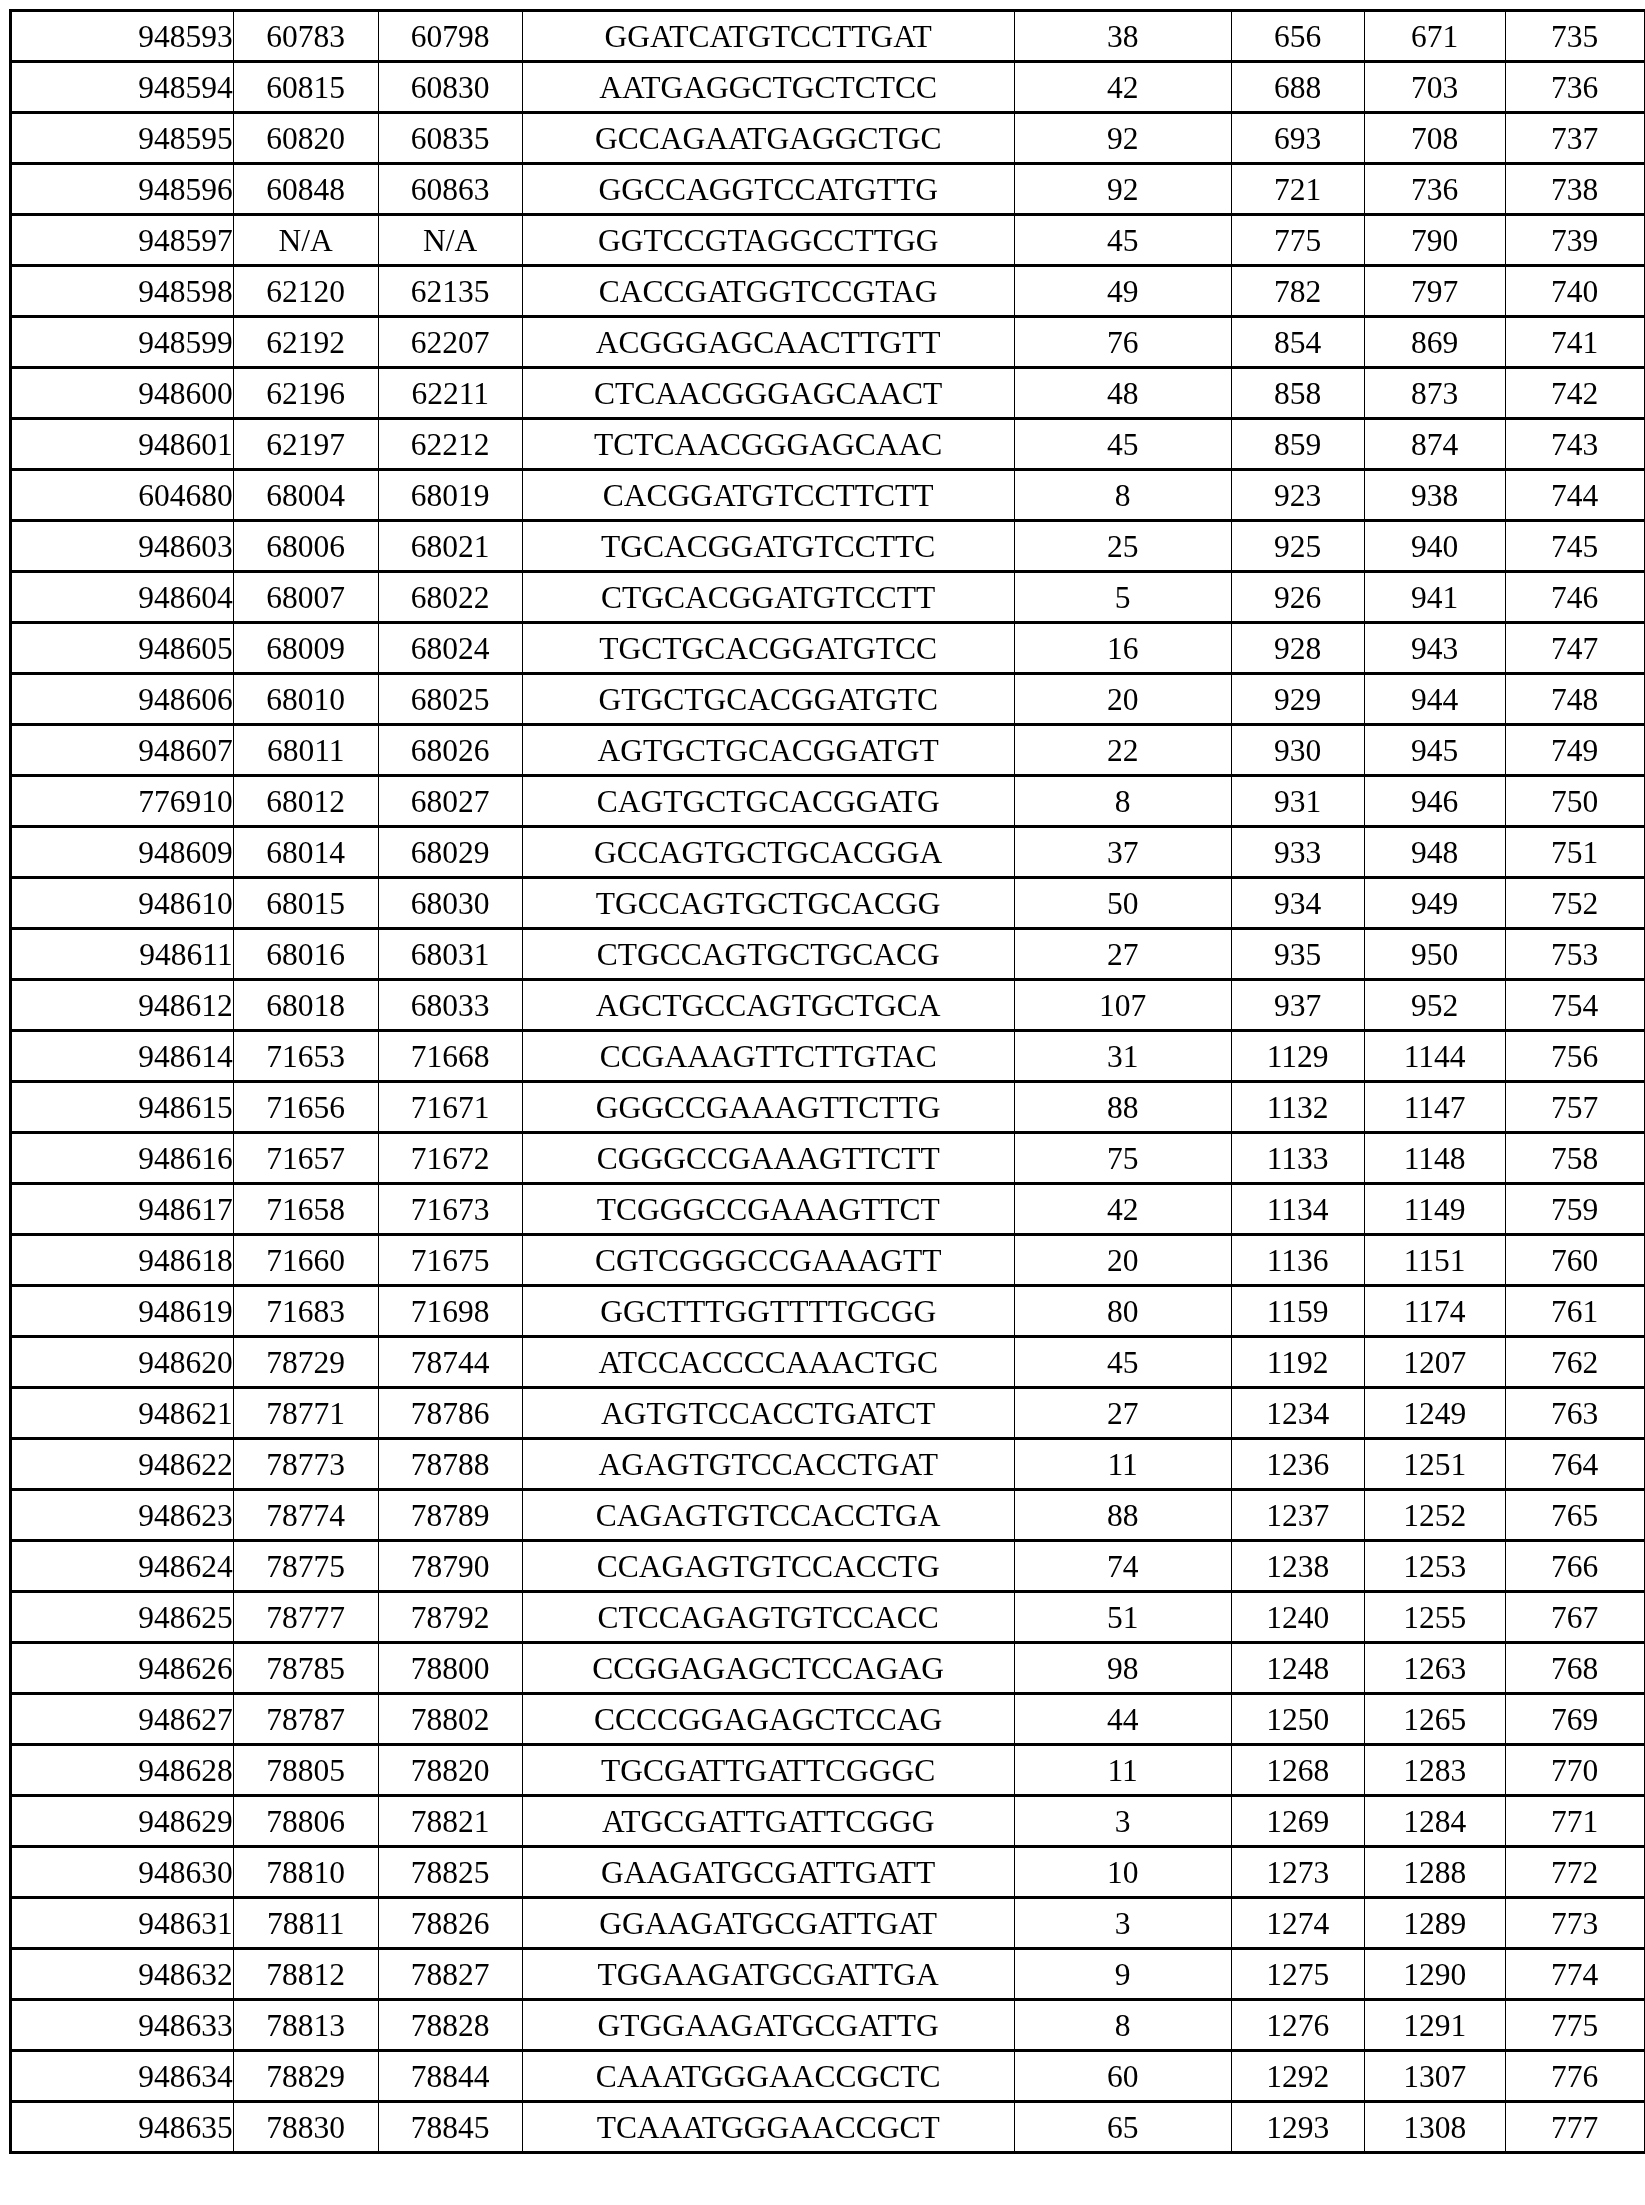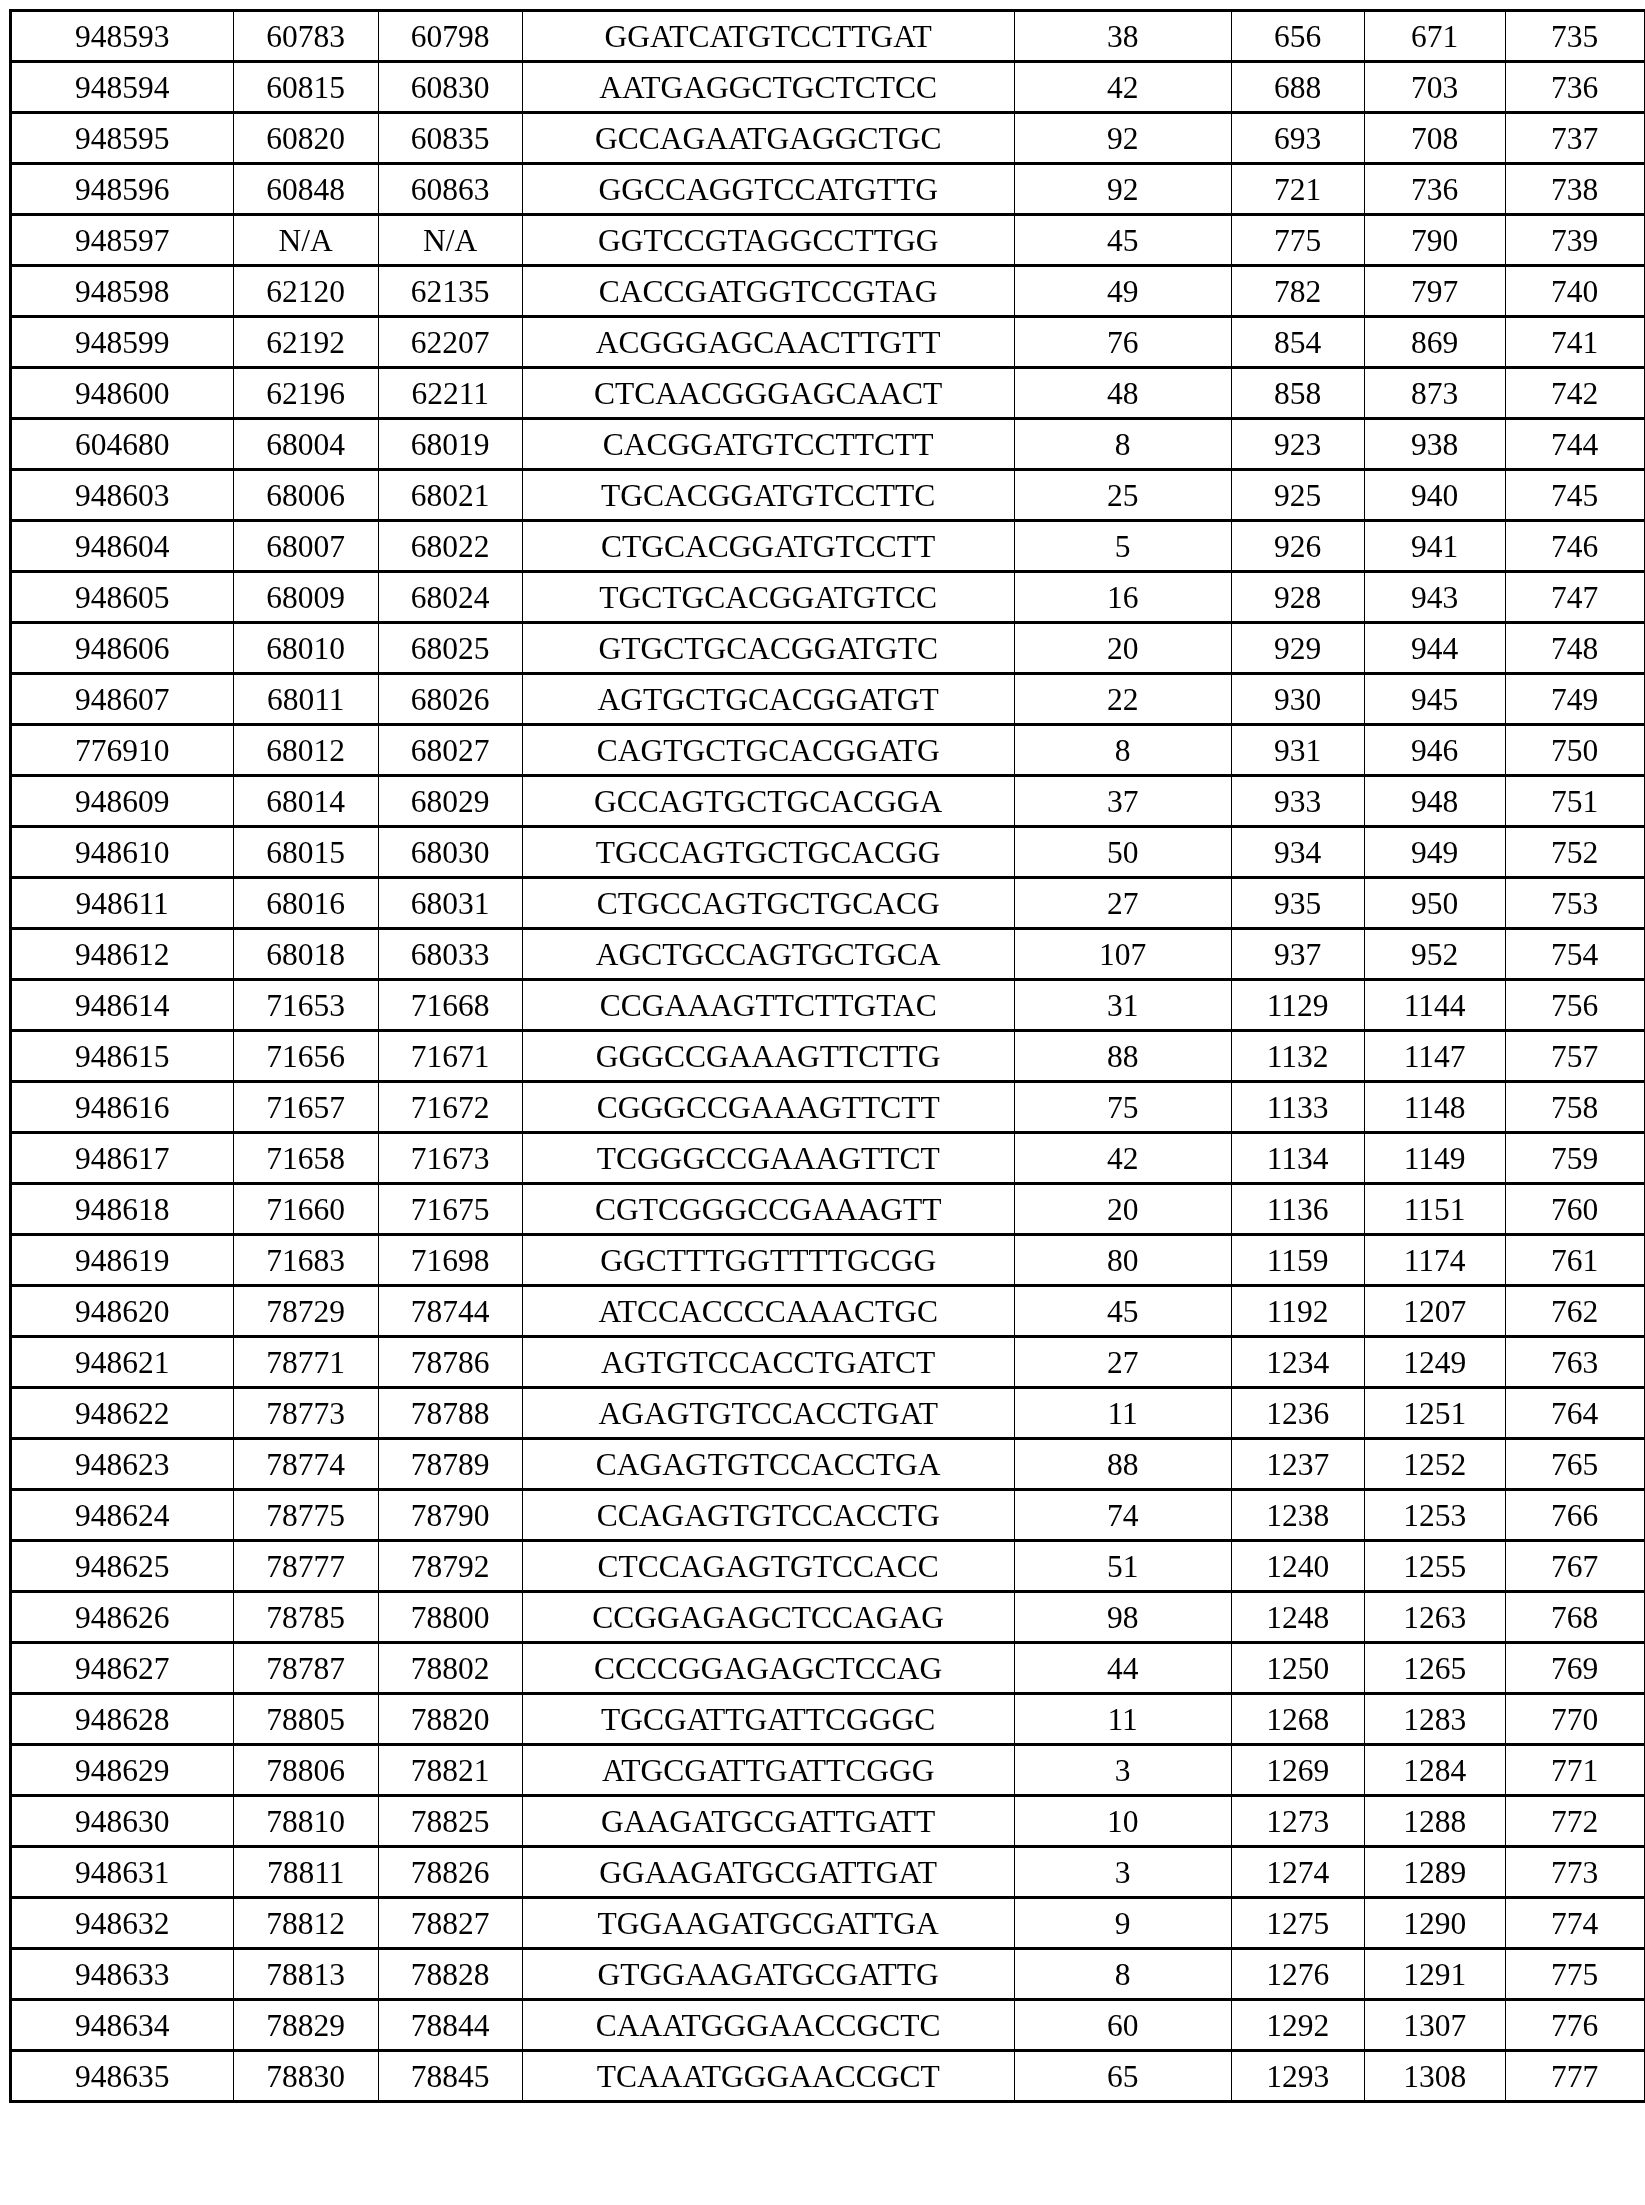--- a/index.html
+++ b/index.html
@@ -18,21 +18,21 @@
     padding: 0;
     text-align: center;
     vertical-align: middle;
     border-left: 1.6px solid #000;
     border-right: 1.6px solid #000;
     border-top: 3.1px solid #000;
     border-bottom: 3.1px solid #000;
     line-height: 1;
     white-space: nowrap;
   }
-  table.seq td.first { border-left: 3.1px solid #000; }
+  table.seq td.first { border-left: 3.1px solid #000; text-align: right; }
   table.seq td.last { border-right: 3.1px solid #000; }
 </style>
 </head>
 <body>
 
 <table class="seq">
   <colgroup>
     <col style="width:223px">
     <col style="width:145px">
     <col style="width:144px">
@@ -117,20 +117,30 @@
         <td class="first">948600</td>
         <td>62196</td>
         <td>62211</td>
         <td>CTCAACGGGAGCAACT</td>
         <td>48</td>
         <td>858</td>
         <td>873</td>
         <td class="last">742</td>
       </tr>
       <tr>
+        <td class="first">948601</td>
+        <td>62197</td>
+        <td>62212</td>
+        <td>TCTCAACGGGAGCAAC</td>
+        <td>45</td>
+        <td>859</td>
+        <td>874</td>
+        <td class="last">743</td>
+      </tr>
+      <tr>
         <td class="first">604680</td>
         <td>68004</td>
         <td>68019</td>
         <td>CACGGATGTCCTTCTT</td>
         <td>8</td>
         <td>923</td>
         <td>938</td>
         <td class="last">744</td>
       </tr>
       <tr>

